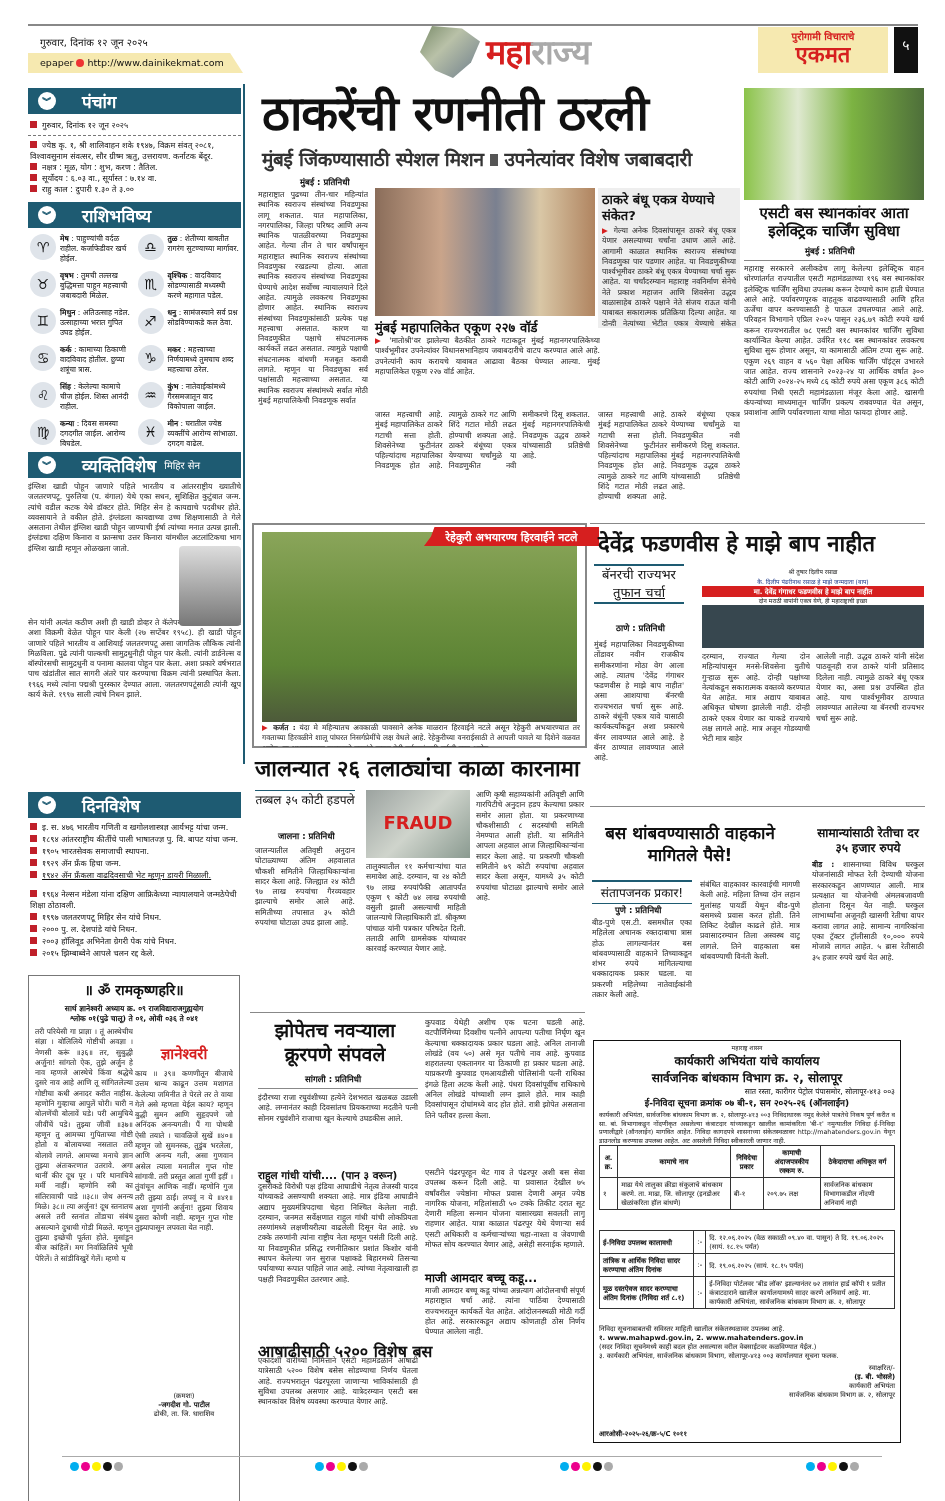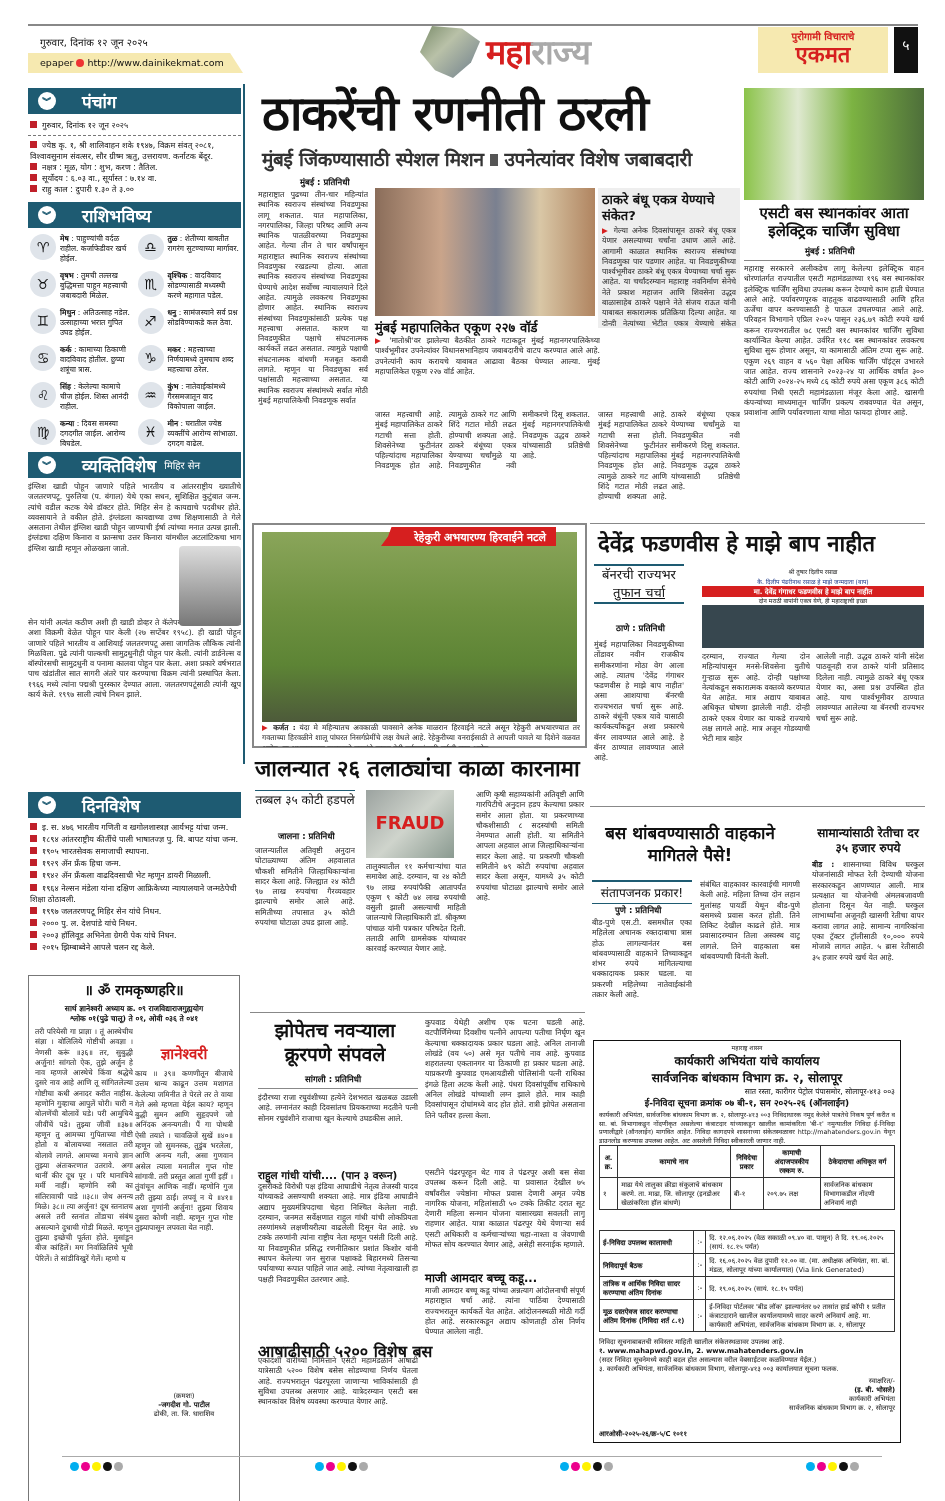--- a/index.html
+++ b/index.html
@@ -142,21 +142,21 @@
 <div class="abs left" style="top:792px">
   <div class="sec-head">
       <span class="chev">︾</span>
       <span>दिनविशेष</span>
     </div>
   <div id="dinvishesh-list" class="small" style="padding:4px 2px">
       <div style="margin-bottom: 1px;"><span class="sq"></span><span>इ. स. ४७६ भारतीय गणिती व खगोलशास्त्रज्ञ आर्यभट्ट यांचा जन्म.</span></div>
       <div style="margin-bottom: 1px;"><span class="sq"></span><span>१८९४ आंतरराष्ट्रीय कीर्तीचे पाली भाषातज्ज्ञ पु. वि. बापट यांचा जन्म.</span></div>
       <div style="margin-bottom: 1px;"><span class="sq"></span><span>१९०५ भारतसेवक समाजाची स्थापना.</span></div>
       <div style="margin-bottom: 1px;"><span class="sq"></span><span>१९२९ ॲन फ्रँक हिचा जन्म.</span></div>
-      <div style="margin-bottom: 2px;"><span class="sq"></span><span>१९४२ ॲन फ्रँकला वाढदिवसाची भेट म्हणून डायरी मिळाली.</span></div>
+      <div style="margin-bottom: 8px; text-decoration: underline;"><span class="sq"></span><span>१९४२ ॲन फ्रँकला वाढदिवसाची भेट म्हणून डायरी मिळाली.</span></div>
       <div style="margin-bottom: 1px;"><span class="sq"></span><span>१९६४ नेल्सन मंडेला यांना दक्षिण आफ्रिकेच्या न्यायालयाने जन्मठेपेची शिक्षा ठोठावली.</span></div>
       <div style="margin-bottom: 1px;"><span class="sq"></span><span>१९९७ जलतरणपटू मिहिर सेन यांचे निधन.</span></div>
       <div style="margin-bottom: 1px;"><span class="sq"></span><span>२००० पु. ल. देशपांडे यांचे निधन.</span></div>
       <div style="margin-bottom: 1px;"><span class="sq"></span><span>२००३ हॉलिवूड अभिनेता ग्रेगरी पेक यांचे निधन.</span></div>
       <div style="margin-bottom: 1px;"><span class="sq"></span><span>२०१५ झिम्बाब्वेने आपले चलन रद्द केले.</span></div>
     </div>
 </div>
 
 <div class="abs box" style="left:28px;top:975px;width:212px;height:601px;padding:4px 6px">
   <div style="text-align:center;font-weight:bold;font-size:14px">॥ ॐ रामकृष्णहरि॥</div>
@@ -190,21 +190,21 @@
 <div class="abs colt" style="left:598px;top:410px;width:142px;height:110px;column-count:2;column-gap:4px">जास्त महत्त्वाची आहे. मुंबई महापालिकेत ठाकरे गटाची सत्ता होती. शिवसेनेच्या फुटीनंतर पहिल्यांदाच महापालिका निवडणूक होत आहे. त्यामुळे ठाकरे गट आणि शिंदे गटात मोठी लढत होण्याची शक्यता आहे. ठाकरे बंधूंच्या एकत्र येण्याच्या चर्चांमुळे या निवडणुकीत नवी समीकरणे दिसू शकतात. मुंबई महानगरपालिकेची निवडणूक उद्धव ठाकरे यांच्यासाठी प्रतिष्ठेची आहे.</div>
 
 <div class="abs" style="left:744px;top:88px;width:180px;height:112px;background:linear-gradient(90deg,#8bc34a 0%,#dfe9d0 30%,#7cb342 60%,#4e6f3a 100%)"></div>
 <div class="abs" style="left:744px;top:204px;width:180px;text-align:center;font-weight:bold;font-size:15px;line-height:18px">एसटी बस स्थानकांवर आता इलेक्ट्रिक चार्जिंग सुविधा</div>
 <div class="abs byline" style="left:805px;top:245px">मुंबई : प्रतिनिधी</div>
 <div class="abs hr" style="left:744px;top:260px;width:180px"></div>
 <div class="abs colt" style="left:744px;top:264px;width:180px;height:248px">महाराष्ट्र सरकारने अलीकडेच लागू केलेल्या इलेक्ट्रिक वाहन धोरणांतर्गत राज्यातील एसटी महामंडळाच्या १९६ बस स्थानकांवर इलेक्ट्रिक चार्जिंग सुविधा उपलब्ध करून देण्याचे काम हाती घेण्यात आले आहे. पर्यावरणपूरक वाहतूक वाढवण्यासाठी आणि हरित ऊर्जेचा वापर करण्यासाठी हे पाऊल उचलण्यात आले आहे. परिवहन विभागाने एप्रिल २०२५ पासून २३६.७९ कोटी रुपये खर्च करून राज्यभरातील ७८ एसटी बस स्थानकांवर चार्जिंग सुविधा कार्यान्वित केल्या आहेत. उर्वरित ११८ बस स्थानकांवर लवकरच सुविधा सुरू होणार असून, या कामासाठी अंतिम टप्पा सुरू आहे. एकूण २६९ वाहन व ५६० पेक्षा अधिक चार्जिंग पॉइंट्स उभारले जात आहेत. राज्य शासनाने २०२३-२४ या आर्थिक वर्षात ३०० कोटी आणि २०२४-२५ मध्ये ८६ कोटी रुपये असा एकूण ३८६ कोटी रुपयांचा निधी एसटी महामंडळाला मंजूर केला आहे. खासगी कंपन्यांच्या माध्यमातून चार्जिंग प्रकल्प राबवण्यात येत असून, प्रवाशांना आणि पर्यावरणाला याचा मोठा फायदा होणार आहे.</div>
 
 <div class="abs box" style="left:252px;top:523px;width:335px;height:225px;border:2px solid #888"></div>
 <div class="abs" style="left:262px;top:532px;width:315px;height:190px;background:linear-gradient(#8aa55a 0%,#6e9140 40%,#5d8435 70%,#4d5a3a 100%)"></div>
-<div class="abs red-tag" style="left:381px;top:527px;width:175px;text-align:right">रेहेकुरी अभयारण्य हिरवाईने नटले</div>
+<div class="abs red-tag" style="left:424px;top:527px;width:175px;text-align:center">रेहेकुरी अभयारण्य हिरवाईने नटले</div>
 <div class="abs colt" style="left:262px;top:723px;width:318px;height:24px;font-size:7.4px"><span style="color:#d61f1f">▶</span> <b>कर्जत :</b> <span>यंदा मे महिन्यातच अवकाळी पावसाने अनेक माळरान हिरवाईने नटले असून रेहेकुरी अभयारण्यात तर गवताच्या हिरवळीने शालू पांघरत निसर्गप्रेमींचे लक्ष वेधले आहे. रेहेकुरीच्या वनराईसाठी ते आपली पावले या दिशेने वळवत आहेत. या अभयारण्यात बागडणारे हरणांचे कळप हेही पर्यटकांसाठी पर्वणी ठरत आहेत.</span></div>
 
 <div class="abs hr" style="left:590px;top:523px;width:335px"></div>
 <div class="abs" style="left:598px;top:527px;font-size:22px;font-weight:bold">देवेंद्र फडणवीस हे माझे बाप नाहीत</div>
 <div class="abs" style="left:594px;top:564px;width:90px;text-align:center;border-top:2px solid #1e5b72;border-bottom:2px solid #1e5b72;font-size:13px;line-height:18px">
     <div>बॅनरची राज्यभर</div>
     <div style="text-decoration:underline">तुफान चर्चा</div>
   </div>
 <div class="abs byline" style="left:616px;top:622px">ठाणे : प्रतिनिधी</div>
 <div class="abs colt" style="left:594px;top:640px;width:90px;height:160px">मुंबई महापालिका निवडणुकीच्या तोंडावर नवीन राजकीय समीकरणांना मोठा वेग आला आहे. त्यातच 'देवेंद्र गंगाधर फडणवीस हे माझे बाप नाहीत' असा आशयाचा बॅनरची राज्यभरात चर्चा सुरू आहे. ठाकरे बंधूंनी एकत्र यावे यासाठी कार्यकर्त्यांकडून अशा प्रकारचे बॅनर लावण्यात आले आहे. हे बॅनर ठाण्यात लावण्यात आले आहे.</div>
@@ -214,21 +214,21 @@
   <div style="background:#d61f1f;color:#fff;font-size:7px;font-weight:bold;text-align:center;padding:1px">मा. देवेंद्र गंगाधर फडणवीस हे माझे बाप नाहीत</div>
   <div style="background:#fff;font-size:6px;text-align:center">दोन मराठी बापांनी एकत्र येणे, ही महाराष्ट्राची इच्छा</div>
 </div>
 <div class="abs colt" style="left:702px;top:652px;width:108px;height:146px">दरम्यान, राज्यात गेल्या दोन महिन्यांपासून मनसे-शिवसेना युतीचे गुऱ्हाळ सुरू आहे. दोन्ही पक्षांच्या नेत्यांकडून सकारात्मक वक्तव्ये करण्यात येत आहेत. मात्र अद्याप याबाबत अधिकृत घोषणा झालेली नाही. दोन्ही ठाकरे एकत्र येणार का याकडे राज्याचे लक्ष लागले आहे. मात्र अजून गोडव्याची भेटी मात्र बाहेर</div>
 <div class="abs colt" style="left:816px;top:652px;width:108px;height:146px">आलेली नाही. उद्धव ठाकरे यांनी संदेश पाठवूनही राज ठाकरे यांनी प्रतिसाद दिलेला नाही. त्यामुळे ठाकरे बंधू एकत्र येणार का, असा प्रश्न उपस्थित होत आहे. याच पार्श्वभूमीवर ठाण्यात लावण्यात आलेल्या या बॅनरची राज्यभर चर्चा सुरू आहे.</div>
 
 <div class="abs" style="left:255px;top:752px;font-size:22px;font-weight:bold">जालन्यात २६ तलाठ्यांचा काळा कारनामा</div>
 <div class="abs" style="left:255px;top:790px;width:100px;border-top:1px solid #1e5b72;text-align:center;font-size:12px;line-height:15px;padding-top:2px">तब्बल ३५ कोटी हडपले</div>
 <div class="abs byline" style="left:278px;top:830px">जालना : प्रतिनिधी</div>
 <div class="abs colt" style="left:255px;top:846px;width:100px;height:160px">जालन्यातील अतिवृष्टी अनुदान घोटाळ्याच्या अंतिम अहवालात चौकशी समितीने जिल्हाधिकाऱ्यांना सादर केला आहे. जिल्ह्यात २४ कोटी ९७ लाख रुपयांचा गैरव्यवहार झाल्याचे समोर आले आहे. समितीच्या तपासात ३५ कोटी रुपयांचा घोटाळा उघड झाला आहे.</div>
-<div class="abs" style="left:366px;top:790px;width:88px;height:68px;background:linear-gradient(135deg,#9ca3a0,#cfd4cc,#8a9a90);color:#d61f1f;font-weight:bold;font-size:18px;text-align:center;padding-top:22px">FRAUD</div>
+<div class="abs" style="left:366px;top:790px;width:104px;height:68px;background:linear-gradient(135deg,#9ca3a0,#cfd4cc,#8a9a90);color:#d61f1f;font-weight:bold;font-size:18px;text-align:center;padding-top:22px">FRAUD</div>
 <div class="abs colt" style="left:366px;top:862px;width:100px;height:146px">तालुक्यातील ११ कर्मचाऱ्यांचा यात समावेश आहे. दरम्यान, या २४ कोटी ९७ लाख रुपयांपैकी आतापर्यंत एकूण ९ कोटी ७४ लाख रुपयांची वसुली झाली असल्याची माहिती जालन्याचे जिल्हाधिकारी डॉ. श्रीकृष्ण पांचाळ यांनी पत्रकार परिषदेत दिली. तलाठी आणि ग्रामसेवक यांच्यावर कारवाई करण्यात येणार आहे.</div>
 <div class="abs colt" style="left:476px;top:790px;width:108px;height:218px">आणि कृषी सहाय्यकांनी अतिवृष्टी आणि गारपिटीचे अनुदान हडप केल्याचा प्रकार समोर आला होता. या प्रकरणाच्या चौकशीसाठी ८ सदस्यांची समिती नेमण्यात आली होती. या समितीने आपला अहवाल आज जिल्हाधिकाऱ्यांना सादर केला आहे. या प्रकरणी चौकशी समितीने ७९ कोटी रुपयांचा अहवाल सादर केला असून, यामध्ये ३५ कोटी रुपयांचा घोटाळा झाल्याचे समोर आले आहे.</div>
 
 <div class="abs hr" style="left:590px;top:806px;width:335px"></div>
 <div class="abs" style="left:595px;top:822px;width:190px;text-align:center;font-size:17px;font-weight:bold;line-height:22px">बस थांबवण्यासाठी वाहकाने मागितले पैसे!</div>
 <div class="abs" style="left:592px;top:880px;width:100px;border-top:2px solid #1e5b72;border-bottom:1px solid #1e5b72;font-size:12px;text-align:center;padding:2px 0">संतापजनक प्रकार!</div>
 <div class="abs byline" style="left:615px;top:904px">पुणे : प्रतिनिधी</div>
 <div class="abs colt" style="left:592px;top:918px;width:100px;height:120px">बीड-पुणे एस.टी. बसमधील एका महिलेला अचानक रक्तदाबाचा त्रास होऊ लागल्यानंतर बस थांबवण्यासाठी वाहकाने तिच्याकडून शंभर रुपये मागितल्याचा धक्कादायक प्रकार घडला. या प्रकरणी महिलेच्या नातेवाईकांनी तक्रार केली आहे.</div>
 <div class="abs colt" style="left:700px;top:880px;width:100px;height:158px">संबंधित वाहकावर कारवाईची मागणी केली आहे. महिला तिच्या दोन लहान मुलांसह पायर्डी येथून बीड-पुणे बसमध्ये प्रवास करत होती. तिने तिकिट देखील काढले होते. मात्र प्रवासादरम्यान तिला अस्वस्थ वाटू लागले. तिने वाहकाला बस थांबवण्याची विनंती केली.</div>
 
@@ -281,37 +281,32 @@
       </tbody>
   </table>
   <table class="tbl" style="margin-top:20px">
       <tbody id="tender-sched">
         <tr>
           <td style="width:32%;font-weight:bold">ई-निविदा उपलब्ध कालावधी</td>
           <td style="width:4%">:-</td>
           <td>दि. १२.०६.२०२५ (वेळ सकाळी ०९.४० वा. पासून) ते दि. १९.०६.२०२५ (सायं. १८.१५ पर्यंत)</td>
         </tr>
         <tr>
-          <td style="width:32%;font-weight:bold">निविदापूर्व बैठक</td>
-          <td style="width:4%">:-</td>
-          <td>दि. १६.०६.२०२५ वेळ दुपारी १२.०० वा. (मा. अधीक्षक अभियंता, सा. बां. मंडळ, सोलापूर यांच्या कार्यालयात) (Via link Generated)</td>
-        </tr>
-        <tr>
           <td style="width:32%;font-weight:bold">तांत्रिक व आर्थिक निविदा सादर करण्याचा अंतिम दिनांक</td>
           <td style="width:4%">:-</td>
           <td>दि. १९.०६.२०२५ (सायं. १८.१५ पर्यंत)</td>
         </tr>
         <tr>
           <td style="width:32%;font-weight:bold">मूळ दस्तऐवज सादर करण्याचा अंतिम दिनांक (निविदा शर्त ८.१)</td>
           <td style="width:4%">:-</td>
           <td>ई-निविदा पोर्टलवर 'बीड लॉक' झाल्यानंतर ७२ तासांत हार्ड कॉपी १ प्रतीत कंत्राटदाराने खालील कार्यालयामध्ये सादर करणे अनिवार्य आहे. मा. कार्यकारी अभियंता, सार्वजनिक बांधकाम विभाग क्र. २, सोलापूर</td>
         </tr>
       </tbody>
     </table>
-  <div style="margin-top:5px">निविदा सूचनाबाबतची सविस्तर माहिती खालील संकेतस्थळावर उपलब्ध आहे.</div>
+  <div style="margin-top:15px">निविदा सूचनाबाबतची सविस्तर माहिती खालील संकेतस्थळावर उपलब्ध आहे.</div>
   <div style="font-weight:bold">१. www.mahapwd.gov.in, 2. www.mahatenders.gov.in</div>
   <div>(सदर निविदा सूचनेमध्ये काही बदल होत असल्यास वरील वेबसाईटवर कळविण्यात येईल.)</div>
   <div>३. कार्यकारी अभियंता, सार्वजनिक बांधकाम विभाग, सोलापूर-४१३ ००३ कार्यालयात सूचना फलक.</div>
   <div style="text-align:right;margin-top:4px;line-height:9px">
     <div>स्वाक्षरित/-</div>
     <div style="font-weight:bold">(इ. बी. भोसले)</div>
     <div>कार्यकारी अभियंता</div>
     <div>सार्वजनिक बांधकाम विभाग क्र. २, सोलापूर</div>
   </div>
   <div style="position:absolute;left:5px;bottom:4px;font-weight:bold">आरओसी-२०२५-२६/क्र-५/C १०११</div>

